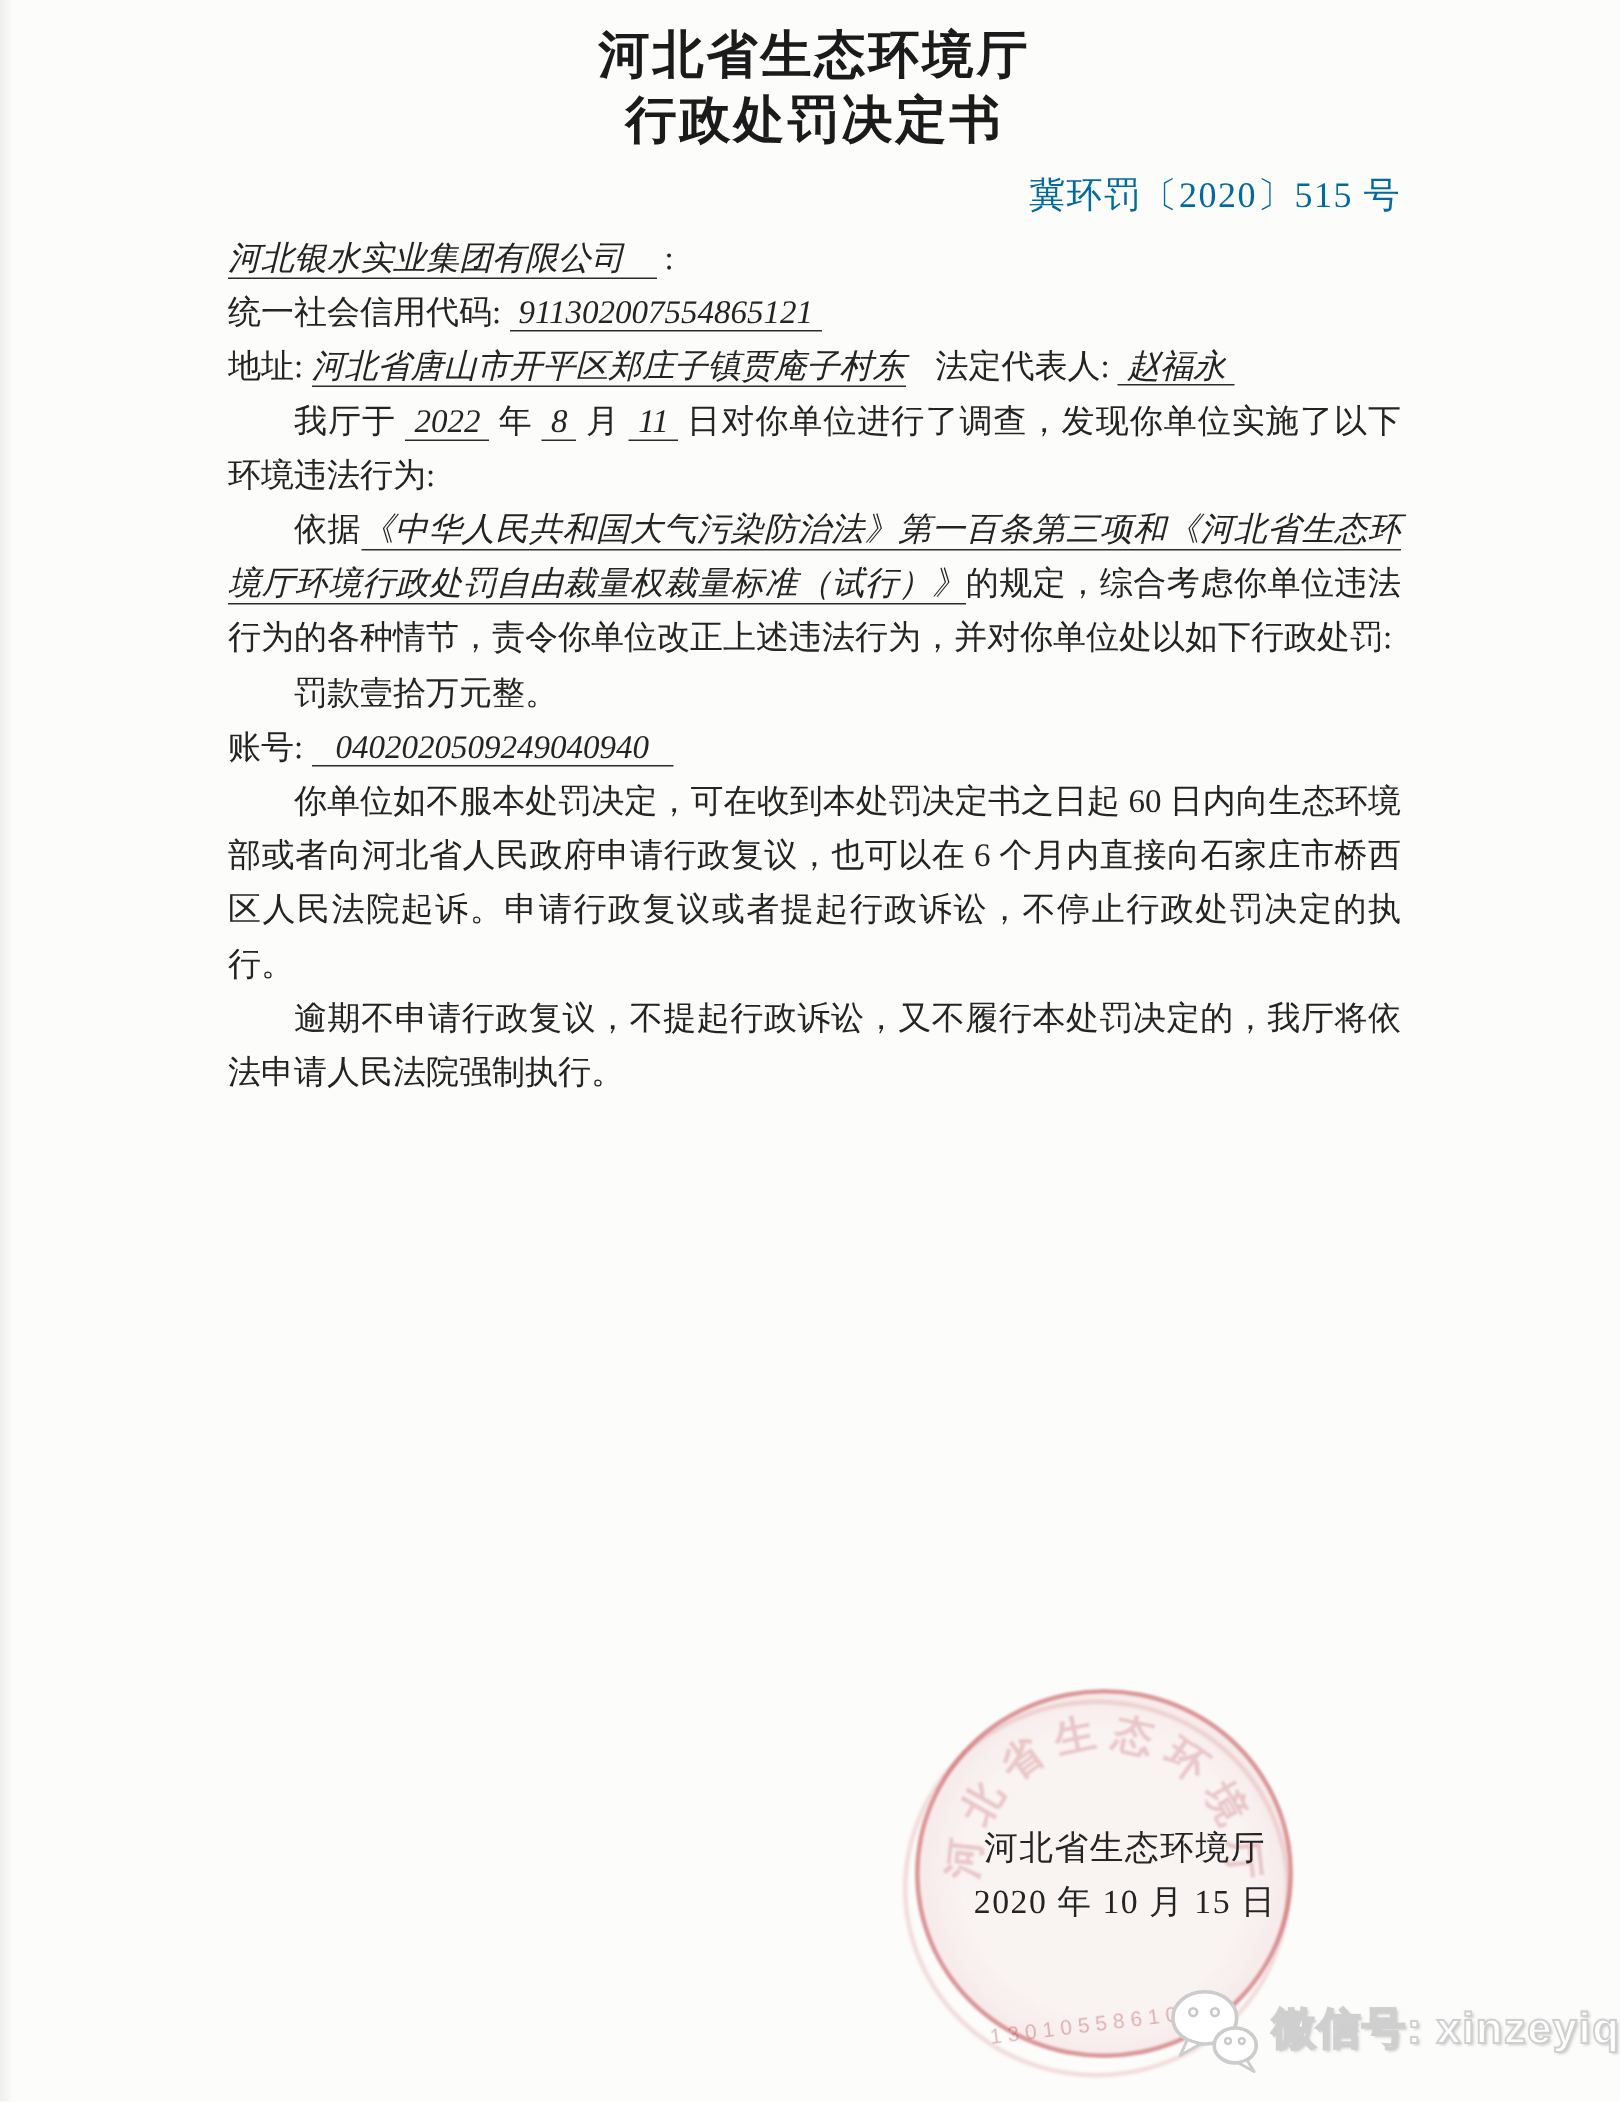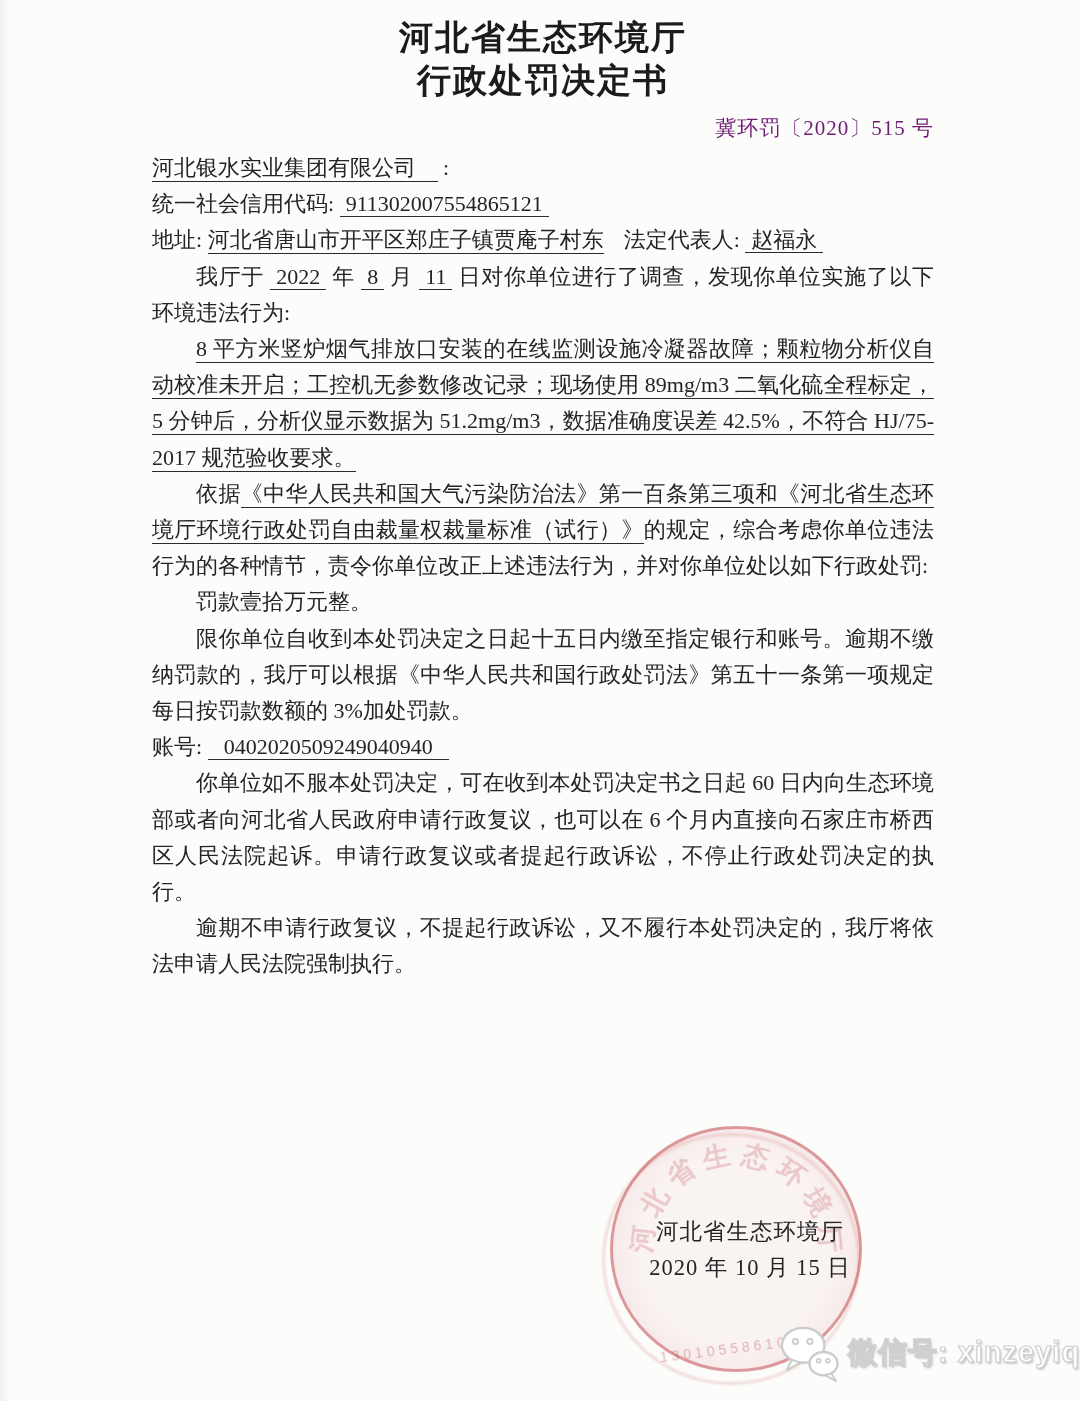--- a/index.html
+++ b/index.html
@@ -10,25 +10,25 @@
     color:#222;
   }
   .page::after{
     content:""; position:absolute; left:0; top:0; bottom:0; width:9px;
     background:linear-gradient(90deg, rgba(0,0,0,.055), rgba(0,0,0,0));
     pointer-events:none;
   }
   .content { position:absolute; left:152px; top:0; width:782px; z-index:2; }
   .title { text-align:center; padding-top:16px; font-size:34px; font-weight:bold;
            line-height:43px; letter-spacing:2px; color:#1b1b1b; }
-  .docnum { text-align:right; margin-top:12px; font-size:21px; letter-spacing:1px; color:#701a75; }
+  .docnum { text-align:right; margin-top:12px; font-size:24px; letter-spacing:1px; color:#0369a1; }
   .bodytext { margin-top:8px; }
   .bodytext p { margin:0; font-size:22px; line-height:36.2px; text-align:justify; color:#242424; }
   p.indent { text-indent:44px; }
-  .u { border-bottom:1.6px solid #2a2a2a; padding-bottom:1px; }
+  .u { border-bottom:1.6px solid #2a2a2a; padding-bottom:1px;font-style:italic; }
   .pad-r { padding-right:22px; }
   .pad-s { padding:0 6px; }
   .pad-w { padding:0 16px; }
   .colon-gap { margin-left:5px; }
   .addr-gap { margin-left:20px; }
   .bank-gap { display:inline-block; width:92px; }
   
   .signature { position:absolute; left:630px; top:1214px; width:240px; z-index:3;
                text-align:center; font-size:22.5px; line-height:36px; letter-spacing:1px; color:#242424; }
   
@@ -68,29 +68,27 @@
     <div class="bodytext">
 
       <p><span class="u pad-r">河北银水实业集团有限公司</span><span class="colon-gap">:</span></p>
 
       <p><span>统一社会信用代码: </span><span class="u pad-s">911302007554865121</span></p>
 
       <p><span>地址: </span><span class="u">河北省唐山市开平区郑庄子镇贾庵子村东</span><span class="addr-gap">法定代表人: </span><span class="u pad-s">赵福永</span></p>
 
       <p class="indent"><span>我厅于 </span><span class="u pad-s">2022</span><span> 年 </span><span class="u pad-s">8</span><span> 月 </span><span class="u pad-s">11</span><span> 日对你单位进行了调查，发现你单位实施了以下环境违法行为:</span></p>
 
-      <p class="indent"><span class="u">8 平方米竖炉烟气排放口安装的在线监测设施冷凝器故障；颗粒物分析仪自动校准未开启；工控机无参数修改记录；现场使用 89mg/m3 二氧化硫全程标定，5 分钟后，分析仪显示数据为 51.2mg/m3，数据准确度误差 42.5%，不符合 HJ/75-2017 规范验收要求。</span></p>
 
 
 
       <p class="indent"><span>依据</span><span class="u">《中华人民共和国大气污染防治法》第一百条第三项和《河北省生态环境厅环境行政处罚自由裁量权裁量标准（试行）》</span><span>的规定，综合考虑你单位违法行为的各种情节，责令你单位改正上述违法行为，并对你单位处以如下行政处罚:</span></p>
 
       <p class="indent"><span>罚款壹拾万元整。</span></p>
 
-      <p class="indent"><span>限你单位自收到本处罚决定之日起十五日内缴至指定银行和账号。逾期不缴纳罚款的，我厅可以根据《中华人民共和国行政处罚法》第五十一条第一项规定每日按罚款数额的 3%加处罚款。</span></p>
 
 
       <p><span>账号: </span><span class="u pad-w">0402020509249040940</span></p>
 
       <p class="indent"><span>你单位如不服本处罚决定，可在收到本处罚决定书之日起 60 日内向生态环境部或者向河北省人民政府申请行政复议，也可以在 6 个月内直接向石家庄市桥西区人民法院起诉。申请行政复议或者提起行政诉讼，不停止行政处罚决定的执行。</span></p>
 
       <p class="indent"><span>逾期不申请行政复议，不提起行政诉讼，又不履行本处罚决定的，我厅将依法申请人民法院强制执行。</span></p>
 
     </div>
   </div>

